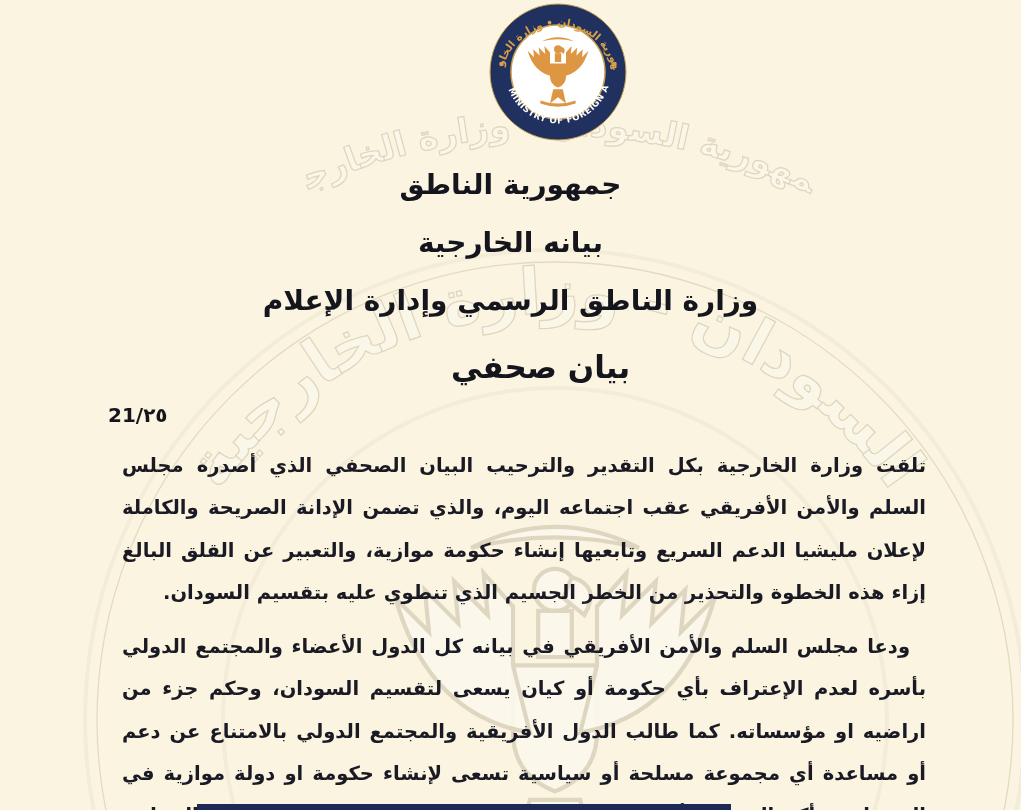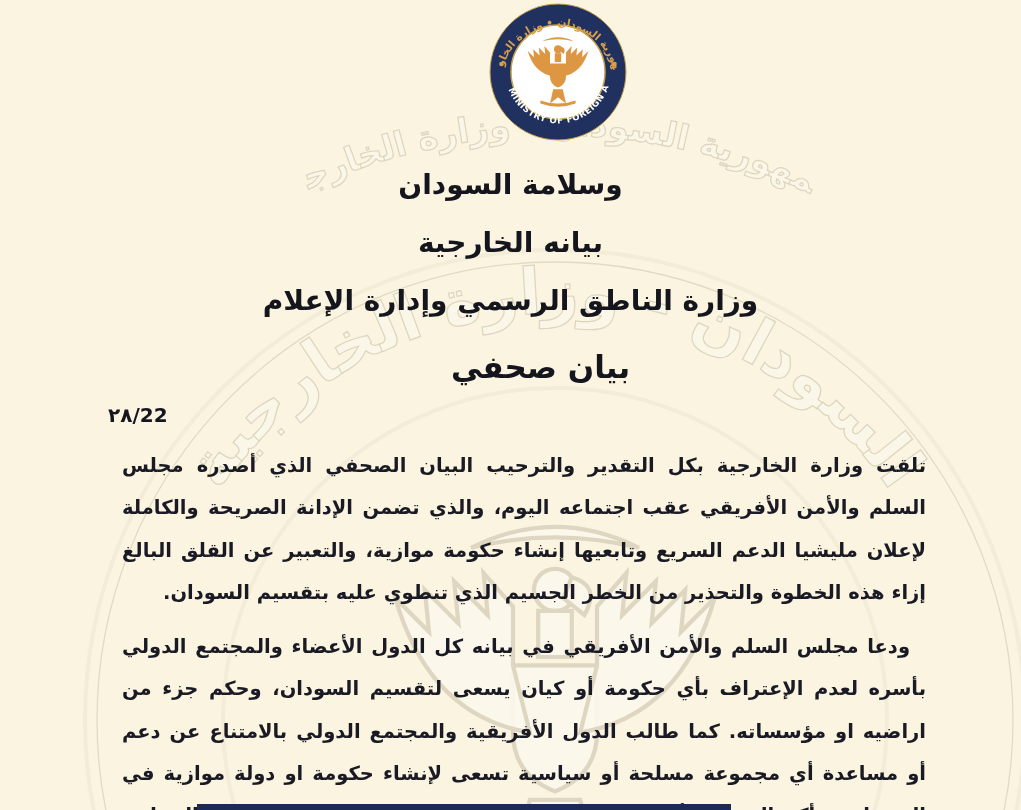--- a/index.html
+++ b/index.html
@@ -104,25 +104,25 @@
   </defs>
   <text class="ring-ar">
     <textPath href="#seal-arc-top" startOffset="50%" text-anchor="middle">جمهورية السودان • وزارة الخارجية</textPath>
   </text>
   <text class="ring-en">
     <textPath href="#seal-arc-bottom" startOffset="50%" text-anchor="middle">SUDAN MINISTRY OF FOREIGN AFFAIRS</textPath>
   </text>
   <use href="#eagle-shape" class="emblem-eagle" transform="translate(70,72) scale(0.8) translate(-50,-55)"></use>
 </svg>
 
-<div class="heading h1">وسلامة السودان</div>
+<div class="heading h1">جمهورية الناطق</div>
 <div class="heading h2">بيانه الخارجية</div>
 <div class="heading h3">وزارة الناطق الرسمي وإدارة الإعلام</div>
 <div class="heading h4">بيان صحفي</div>
 
-<div class="refno">22/٢٨</div>
+<div class="refno">٢٥/21</div>
 
 <div class="body-text">
   <p>تلقت وزارة الخارجية بكل التقدير والترحيب البيان الصحفي الذي أصدره مجلس السلم والأمن الأفريقي عقب اجتماعه اليوم،  والذي تضمن الإدانة الصريحة والكاملة لإعلان مليشيا الدعم السريع وتابعيها إنشاء حكومة موازية، والتعبير عن القلق البالغ إزاء هذه الخطوة والتحذير من  الخطر الجسيم الذي تنطوي عليه بتقسيم السودان.</p>
   <p class="indent">ودعا مجلس السلم والأمن الأفريقي في بيانه كل الدول الأعضاء والمجتمع الدولي بأسره لعدم الإعتراف بأي حكومة أو كيان يسعى لتقسيم السودان، وحكم جزء من اراضيه او مؤسساته. كما طالب الدول الأفريقية والمجتمع الدولي بالامتناع عن دعم أو مساعدة أي مجموعة مسلحة أو سياسية تسعى لإنشاء حكومة او دولة موازية في السودان. وأكد المجلس أنه لا يعترف بالحكومة الموازية المزعومة. وجدد المجلس التزامه بالمحافظة علي سيادة السودان ووحدته وسلامة أراضيه الإقليمية.</p>
 </div>
 
 <div class="footer-bar"></div>
 
 </body></html>

